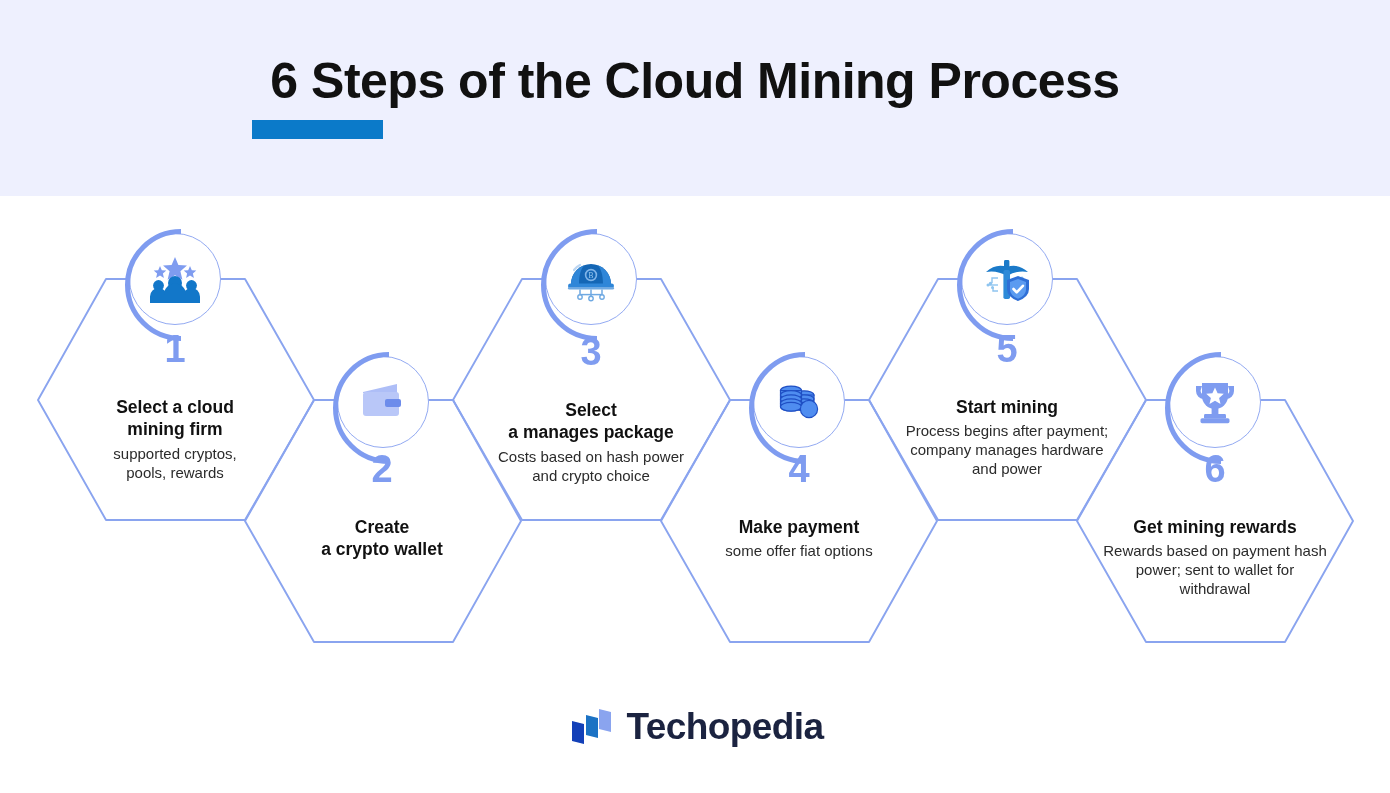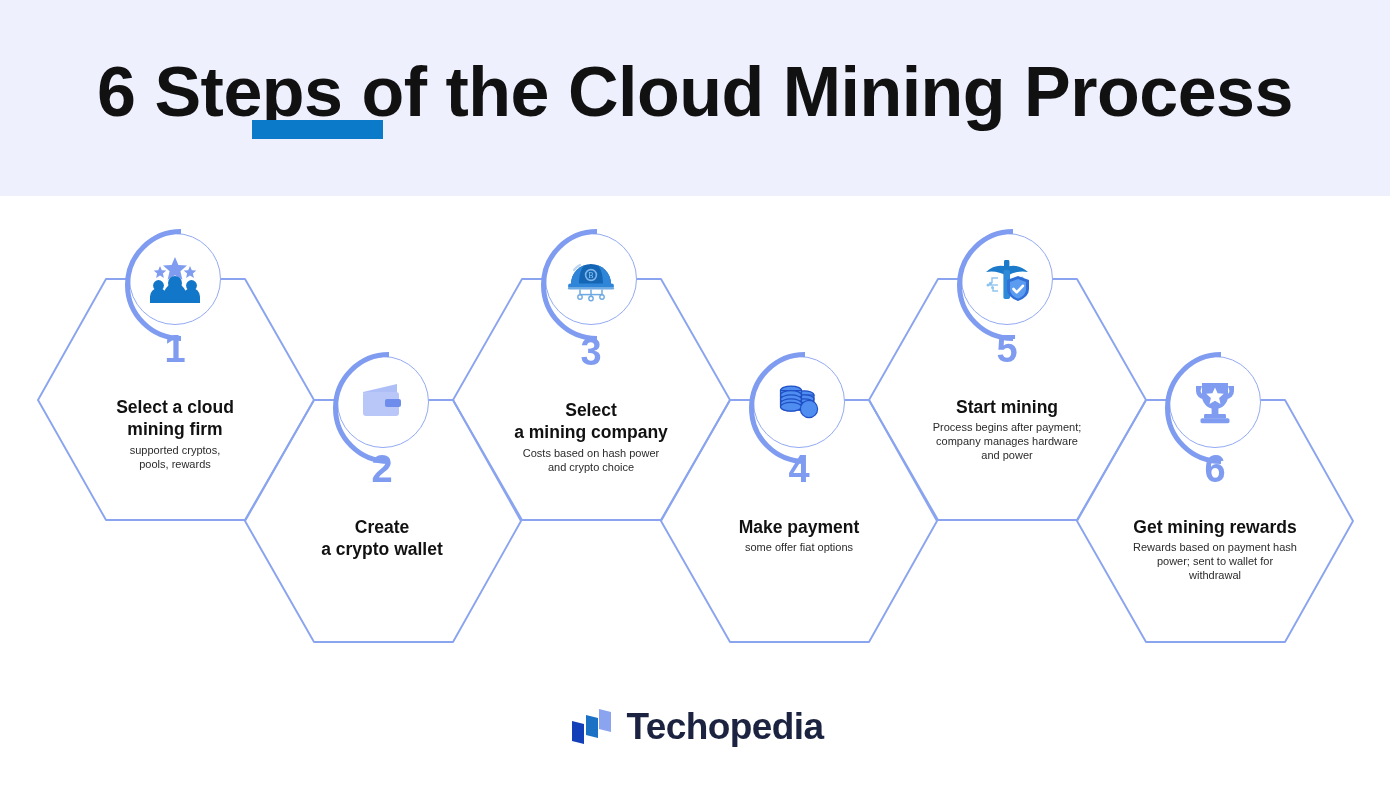--- a/index.html
+++ b/index.html
@@ -12,21 +12,21 @@
   }
 
   
   #header {
     position:absolute; left:0; top:0; width:1390px; height:196px;
     background:#eef0fe;
   }
   #title {
     position:absolute; left:0; top:52px; width:1390px;
     text-align:center;
-    font-size:70px; font-weight:bold; color:#111111;
+    font-size:50px; font-weight:bold; color:#111111;
     letter-spacing:-0.5px;
     white-space:nowrap;
   }
   #title-underline {
     position:absolute; left:252px; top:120px;
     width:131px; height:19px; background:#0b7ac9;
   }
 
   
   #stage { position:absolute; left:0; top:0; width:1390px; height:793px; }
@@ -55,21 +55,21 @@
   .txt { position:absolute; text-align:center; width:260px; }
   .num {
     font-size:38px; font-weight:bold; color:#7f9cf0;
     line-height:1; margin-bottom:11px;
   }
   .head {
     font-size:17.5px; font-weight:bold; color:#111111;
     line-height:1.28; margin-bottom:3px;margin-top:28px;
   }
   .desc {
-    font-size:11px; color:#2b2b2b; line-height:1.27;text-align:center;
+    font-size:15px; color:#2b2b2b; line-height:1.27;text-align:center;
   }
 
   
   #logo {
     position:absolute; left:0; top:695px; width:1390px; height:64px;
     display:flex; align-items:center; justify-content:center; gap:13px;
   }
   #logo-word {
     font-size:37px; font-weight:bold; color:#1b2340; letter-spacing:-0.6px;
   }
@@ -167,21 +167,21 @@
           <circle cx="16" cy="45" r="2.2"></circle>
             <circle cx="27" cy="46.5" r="2.2"></circle>
             <circle cx="38" cy="45" r="2.2"></circle>
         </g>
       </svg>
     </div>
     <div class="txt" style="left:461px; top:333px;">
       <div class="num">3</div>
       <div class="head">
         <div>Select</div>
-        <div>a mining company</div>
+        <div>a manages package</div>
       </div>
       <div class="desc">
         <div>Costs based on hash power</div>
         <div>and crypto choice</div>
       </div>
     </div>
   </div>
 
   <div class="step">
     <div class="circle" style="left:753px; top:356px;">

